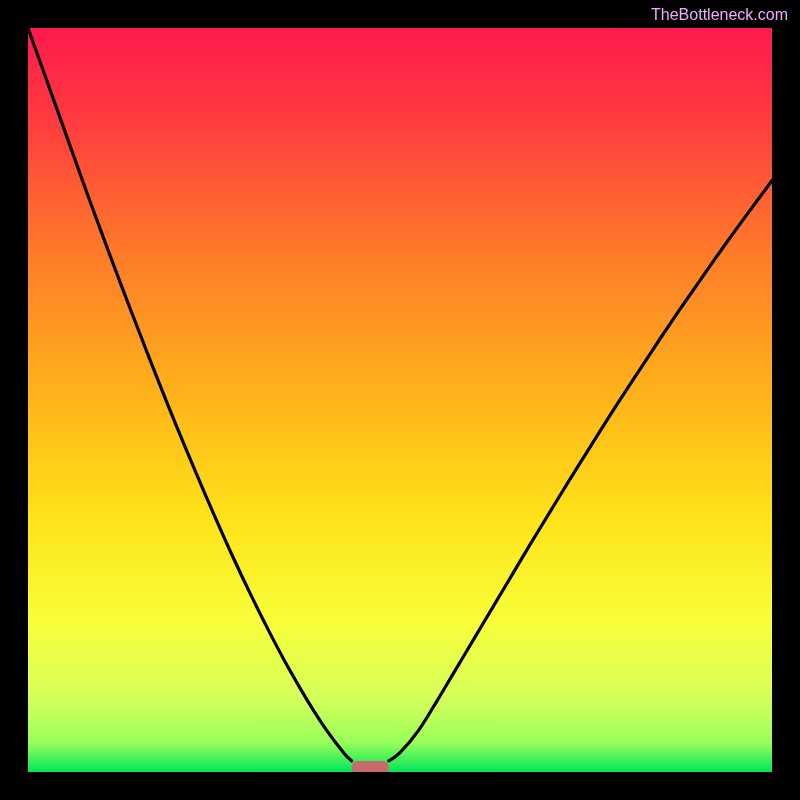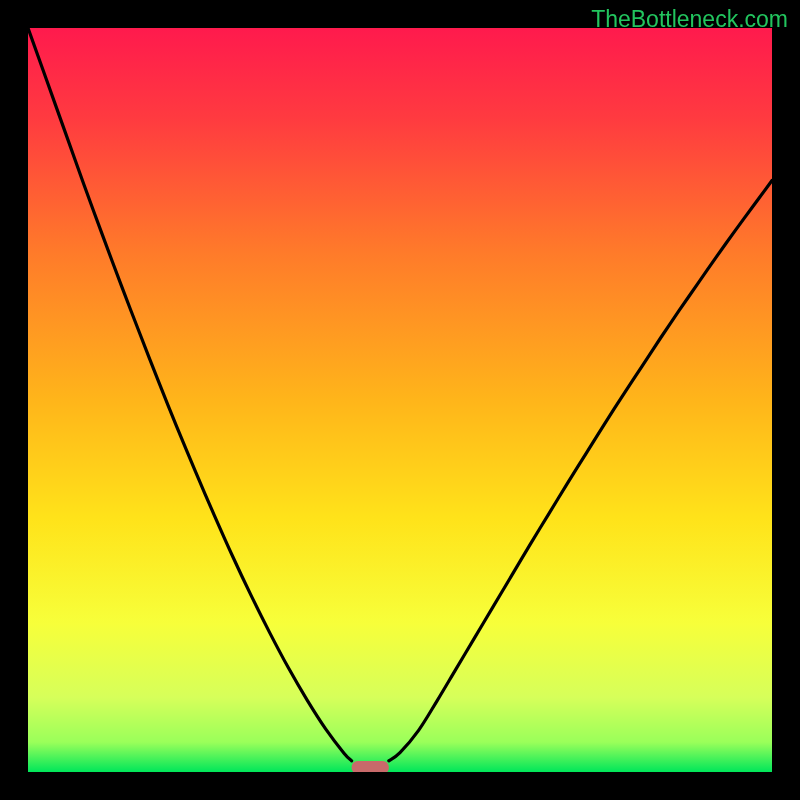--- a/index.html
+++ b/index.html
@@ -22,22 +22,22 @@
     left: 28px;
     top: 28px;
     width: 744px;
     height: 744px;
     overflow: hidden;
   }
   .watermark {
     position: absolute;
     top: 6px;
     right: 12px;
-    color: #22c55e;
-    font-size: 23px;
+    color: #f0abfc;
+    font-size: 16px;
     font-weight: 500;
     letter-spacing: 0px;
     user-select: none;
   }
   svg { display: block; }
 </style>
 </head>
 <body>
 
 <div class="outer">

